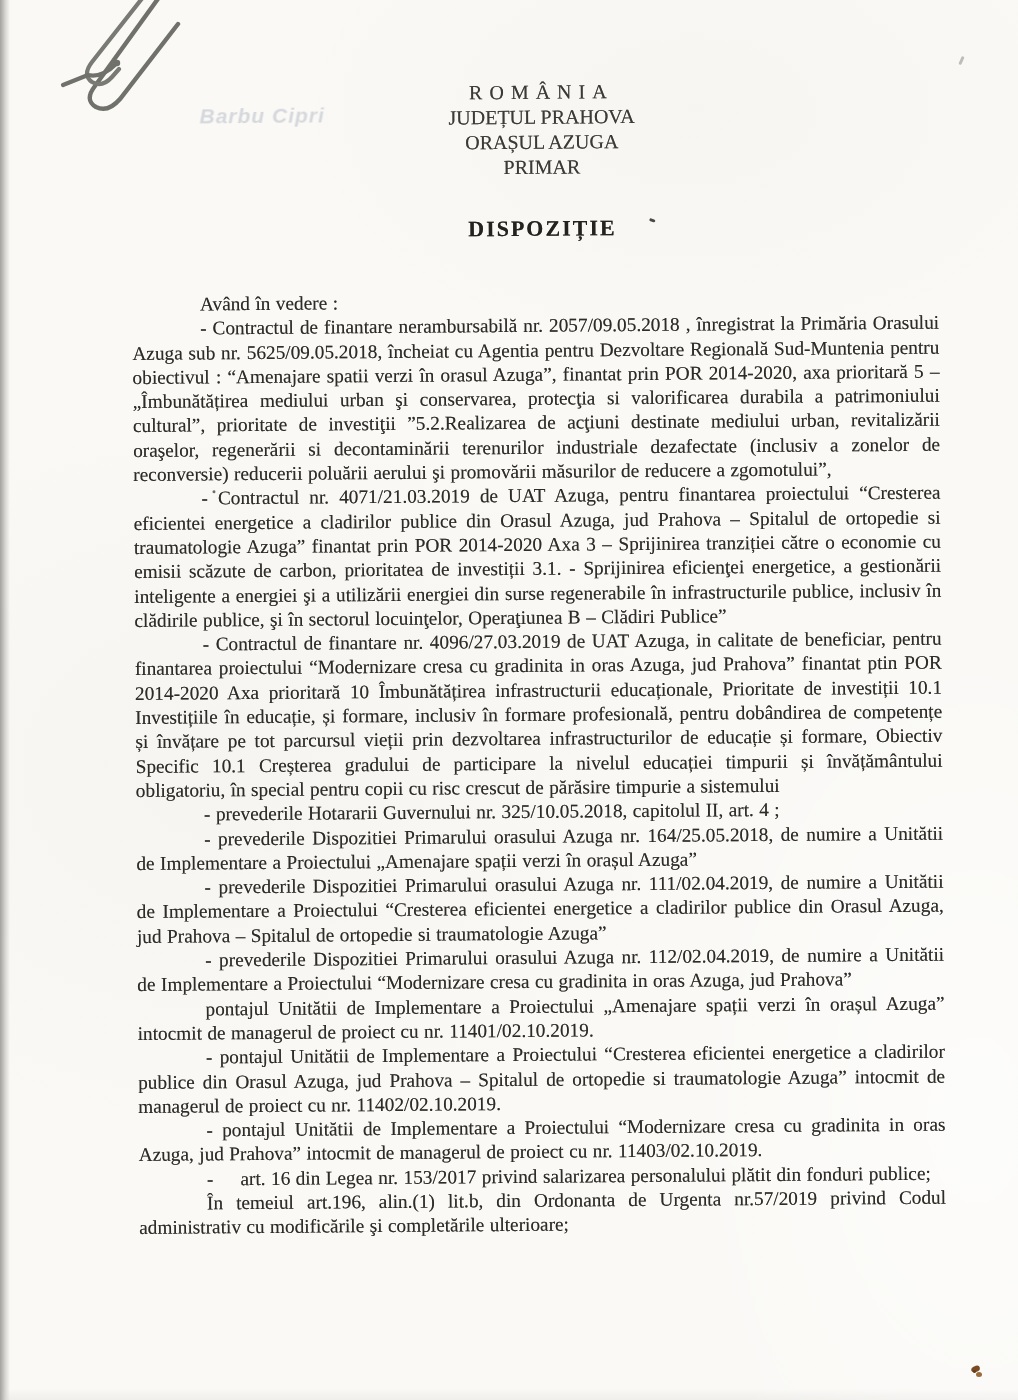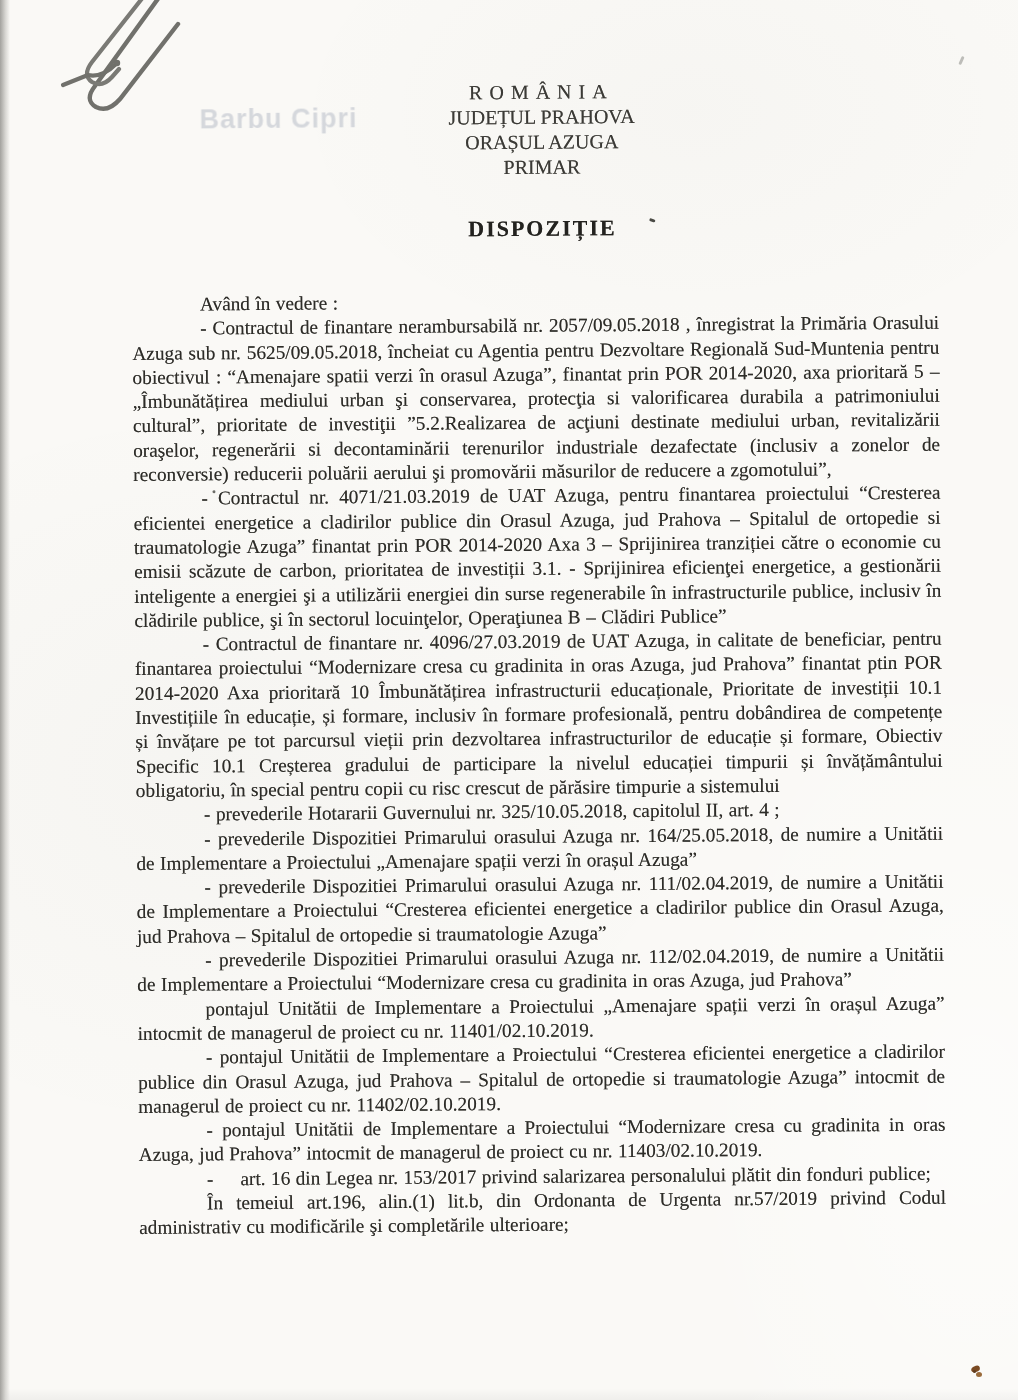--- a/index.html
+++ b/index.html
@@ -41,23 +41,24 @@
   .doc-title {
     position: absolute; left: 75px; top: 216px; width: 940px;
     text-align: center;
     font-size: 22px; font-weight: 700; letter-spacing: 2px;
     color: #23221f;
     text-shadow: 0 0 0.6px rgba(30,30,25,0.6);
   }
   .watermark {
     position: absolute; left: 203px; top: 102px;
     font-family: "Liberation Sans", sans-serif;
-    font-size: 27px; font-weight: 700; letter-spacing: 1px;
+    font-size: 21px; font-weight: 700; letter-spacing: 1px;
     color: rgba(108,120,148,0.26);
     filter: blur(0.7px);
+    font-style: italic;
   }
   .body-text {
     position: absolute; left: 134px; top: 290px; width: 807px;
     font-size: 19.3px; line-height: 24.3px;
     color: #2d2c28;
     text-align: justify;
     text-shadow: 0 0 0.5px rgba(40,40,35,0.55);
     word-spacing: 0.6px;
   }
   .body-text p { margin: 0; text-indent: 68px; }

